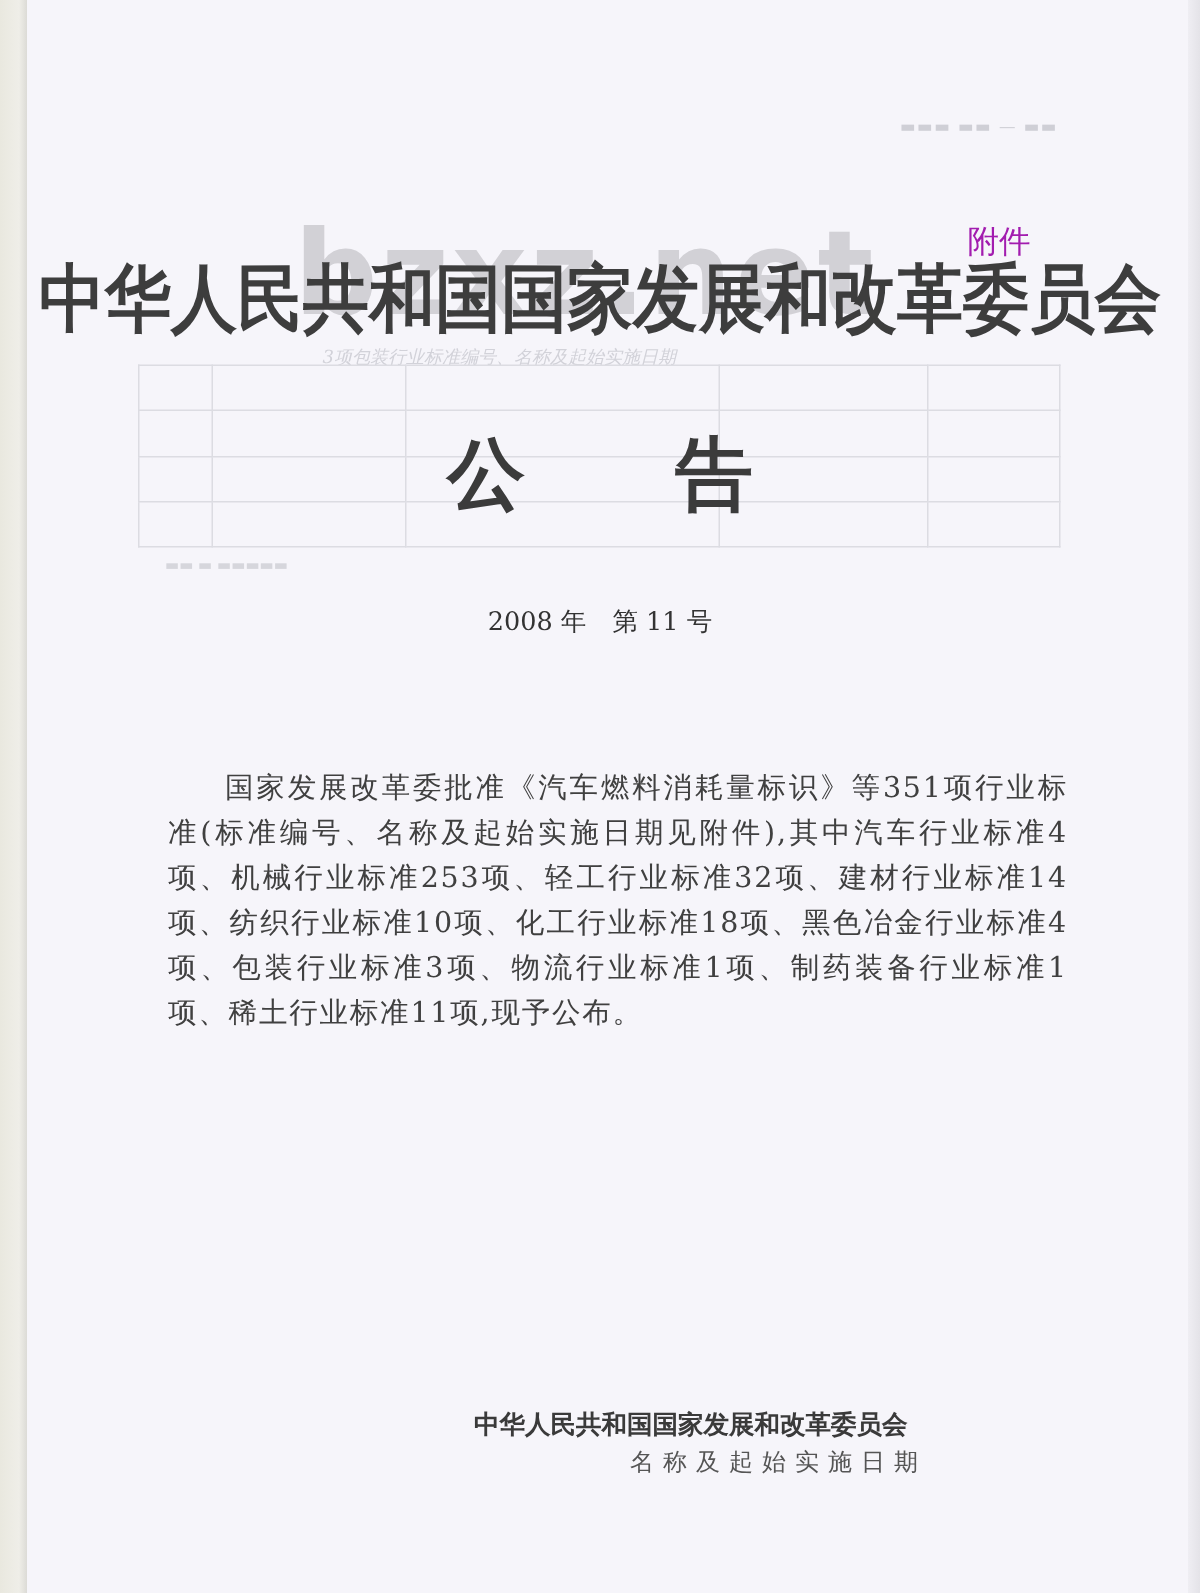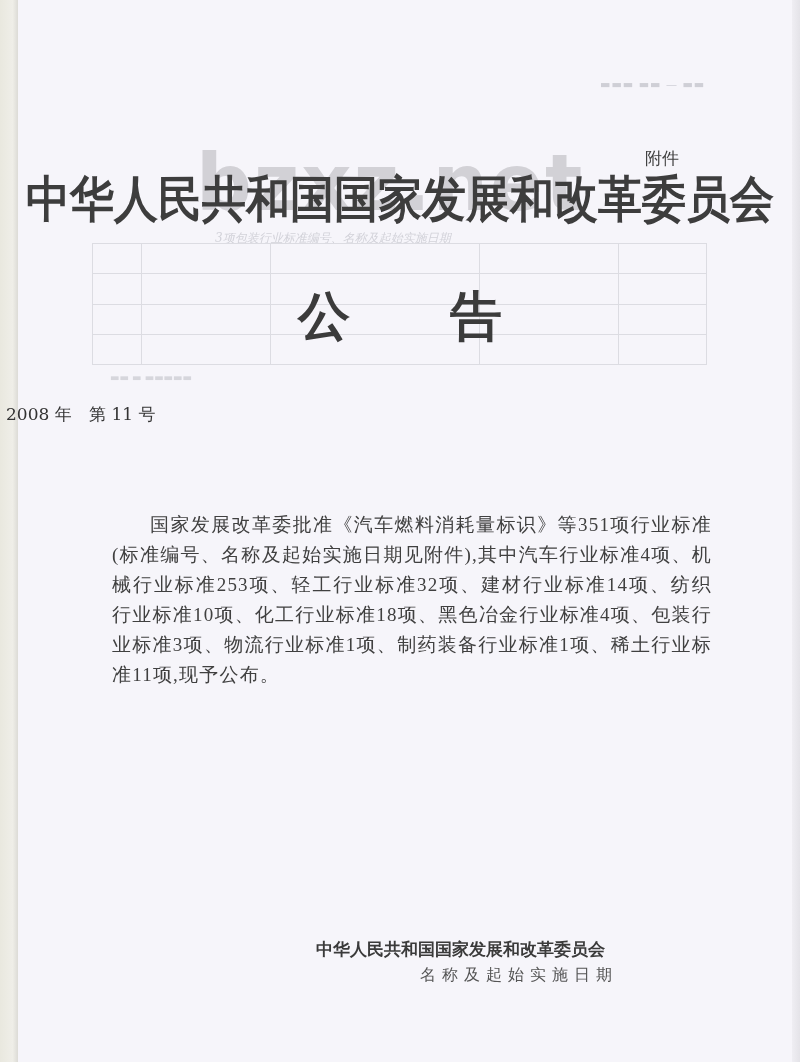--- a/index.html
+++ b/index.html
@@ -18,21 +18,21 @@
       position: absolute; right: 0; top: 0; width: 8px; height: 1062px;
       background: linear-gradient(to right, #efeef3, #e4e3e8);
     }
     .page {
       position: absolute; left: 18px; top: 0; width: 774px; height: 1062px;
       background: #f6f5fa;
     }
     
     .bleed { position: absolute; color: #cfcfd6; font-size: 11px; }
     .bleed-code { left: 600px; top: 78px; letter-spacing: 1px; }
-    .bleed-label { left: 645px; top: 147px; font-size: 17px; color: #404040; }
+    .bleed-label { left: 645px; top: 147px; font-size: 21px; color: #a21caf; }
     .bleed-caption { left: 215px; top: 230px; font-size: 12px; color: #d2d2d9; font-style: italic; }
     .bleed-table {
       position: absolute; left: 92px; top: 243px; width: 615px; height: 122px;
       border: 1px solid #d9d9df; border-collapse: collapse;
     }
     .bleed-table td {
       border: 1px solid #dcdce2; color: #d0d0d7; font-size: 10px;
       padding: 0 4px; height: 29px; white-space: nowrap;
     }
     .bleed-note { left: 110px; top: 372px; font-size: 10px; color: #d6d6dc; }
@@ -45,29 +45,28 @@
       position: absolute; left: 0; width: 800px; top: 170px; text-align: center;
       font-family: "DejaVu Sans", sans-serif; font-weight: bold;
       font-size: 44px; color: #3d3d3d; letter-spacing: 0; transform: scaleY(1.12);
     }
     .doc-type {
       position: absolute; left: 0; width: 800px; top: 282px; text-align: center;
       font-family: "DejaVu Serif", serif; font-weight: bold;
       font-size: 52px; color: #3b3b3b; letter-spacing: 100px; text-indent: 100px;
     }
     .issue-number {
-      position: absolute; left: 0; width: 800px; top: 403px; text-align: left;
+      position: absolute; left: 0; width: 800px; top: 403px; text-align: center;
       font-size: 17px; color: #333;
     }
     .issue-number span { margin: 0 6px; }
     .body-text {
       position: absolute; left: 112px; width: 600px; top: 510px;
       font-size: 19px; line-height: 30px; color: #404040; letter-spacing: 1.2px;
       text-align: justify;
-      font-family: Liberation Serif, serif;
     }
     .para { text-indent: 2em; margin: 0; }
     .sig-org {
       position: absolute; left: 316px; top: 938px;
       font-family: "DejaVu Sans", sans-serif; font-weight: bold; font-size: 17px;
       color: #3a3a3a;
     }
     .sig-date {
       position: absolute; left: 420px; top: 965px; font-size: 16px;
       color: #555; letter-spacing: 6px;

